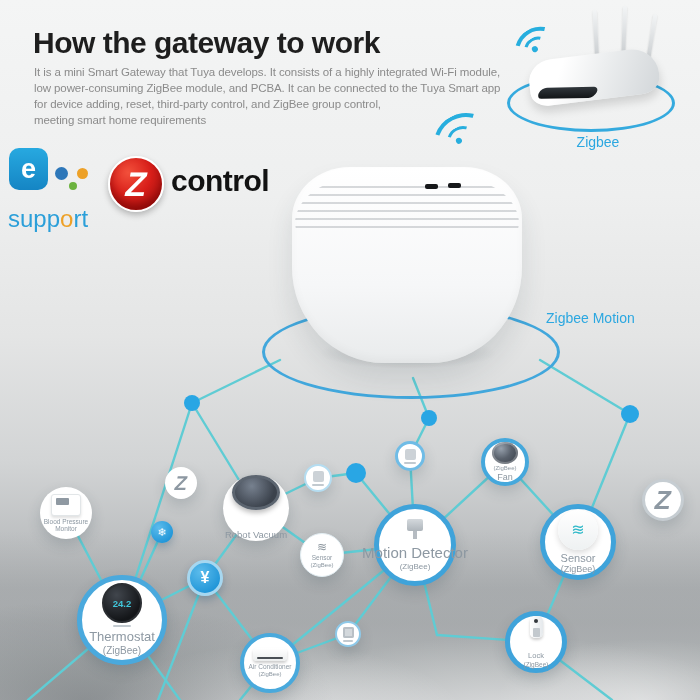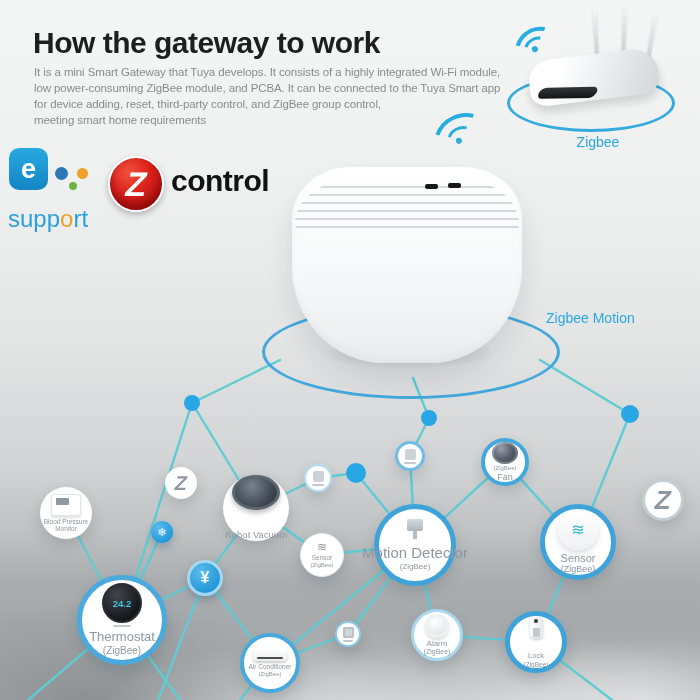--- a/index.html
+++ b/index.html
@@ -266,24 +266,19 @@
     <div class="icon-ac"></div>
     <div class="nl" style="font-size:6.5px;margin-top:2px;white-space:nowrap;">Air Conditioner</div>
     <div class="ns" style="font-size:6px;">(ZigBee)</div>
   </div>
 
   <div class="node" style="left:335px;top:621px;width:26px;height:26px;border:2px solid #8ec9e9;">
     <div class="icon-switch"></div>
     <div class="tiny-dash" style="width:10px;"></div>
   </div>
 
-  <div class="node" style="left:411px;top:609px;width:52px;height:52px;border:3px solid #a9d8ef;">
-    <div class="icon-alarm"></div>
-    <div class="nl" style="font-size:8px;margin-top:1px;">Alarm</div>
-    <div class="ns" style="font-size:7px;">(ZigBee)</div>
-  </div>
 
   <div class="node" style="left:505px;top:611px;width:62px;height:62px;border:5px solid #3fa3da;">
     <div class="icon-lock"></div>
     <div class="nl" style="font-size:7.5px;margin-top:14px;">Lock</div>
     <div class="ns" style="font-size:6.5px;">(ZigBee)</div>
   </div>
 </div>
 
 </body></html>

